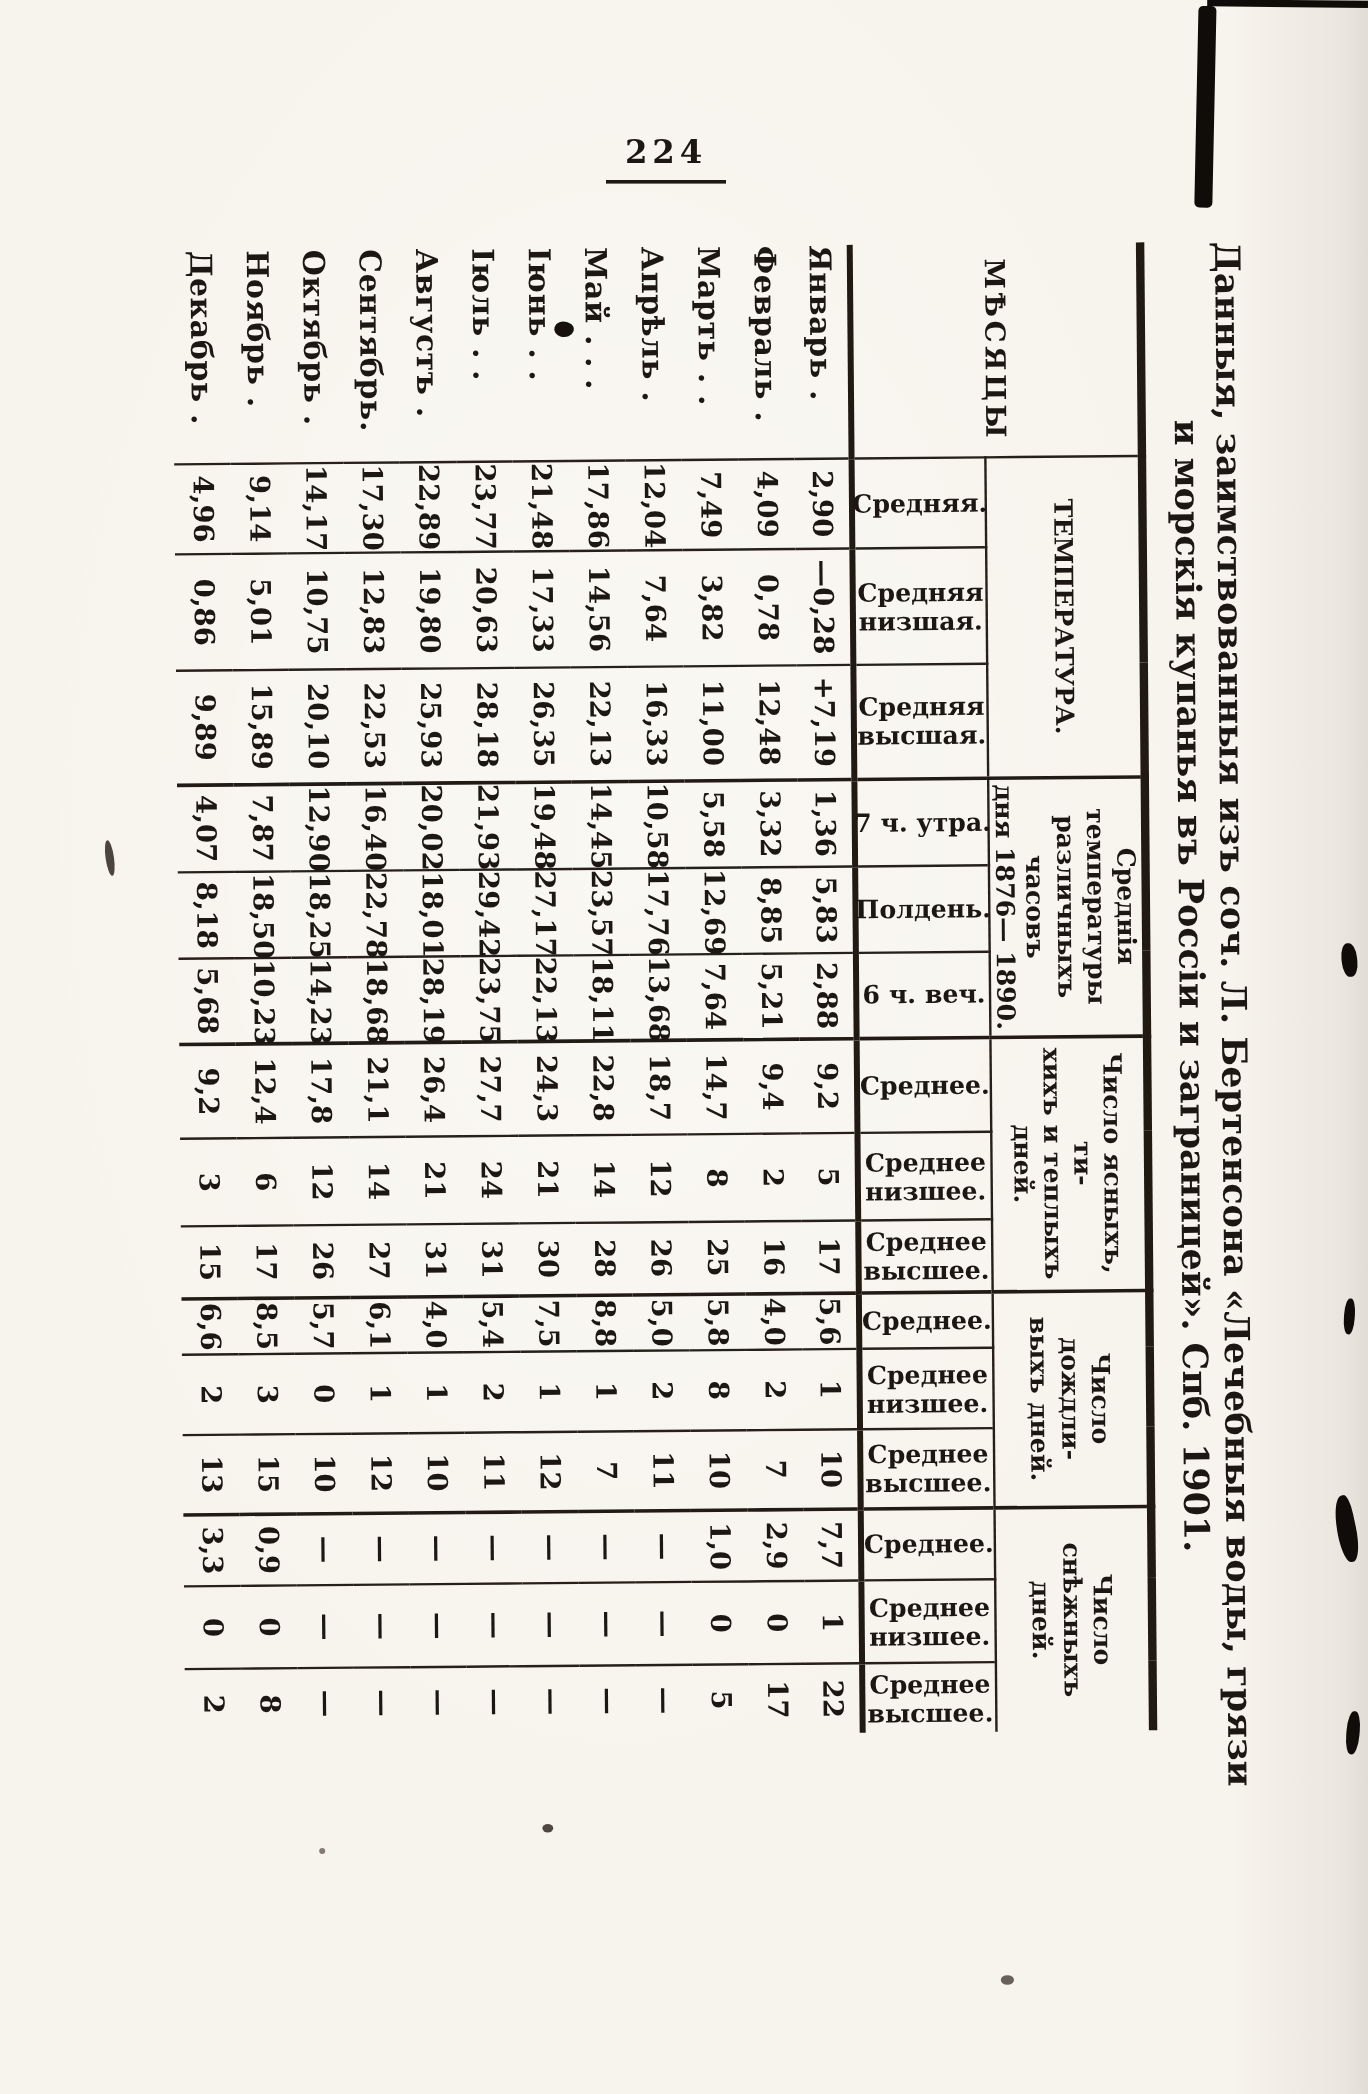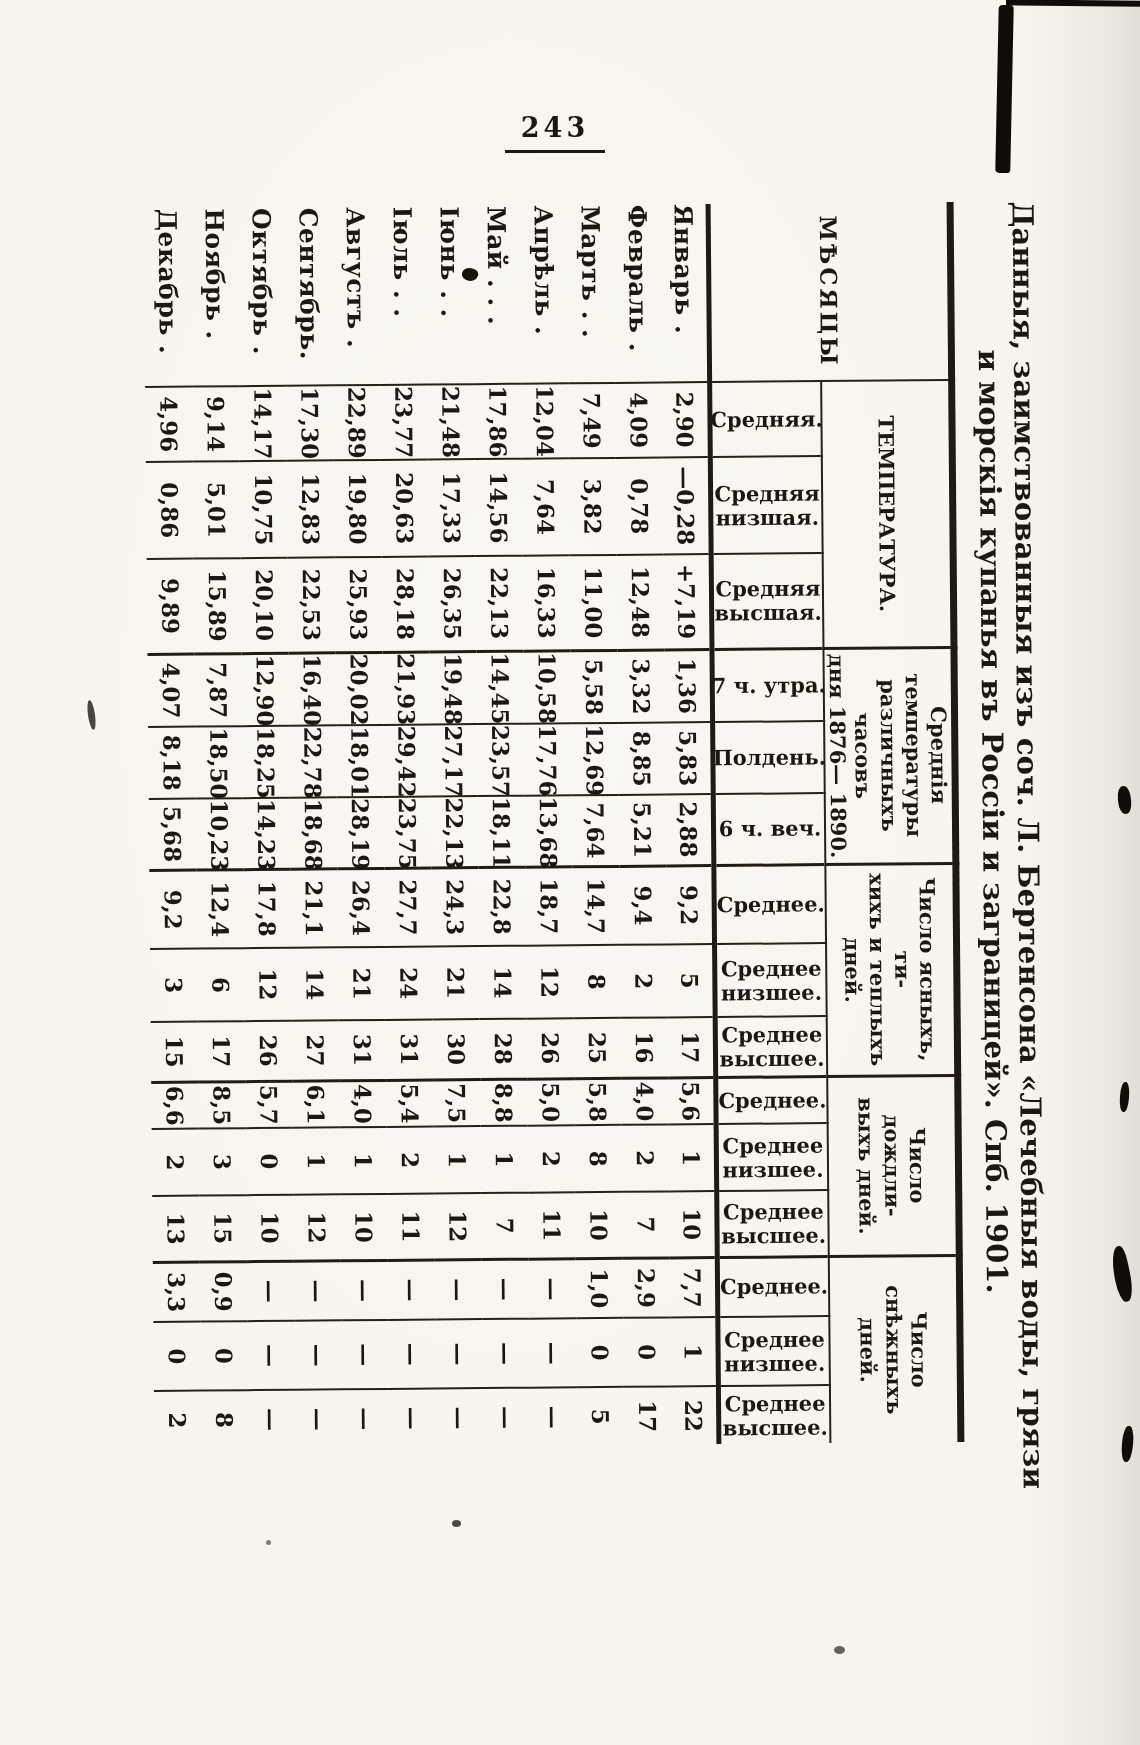--- a/index.html
+++ b/index.html
@@ -70,21 +70,21 @@
   #art-paren{ left:88px; top:700px; width:7px; height:30px; border-radius:50%; transform:rotate(-8deg); background:#2e2620; opacity:0.85;}
   #art-s1{ left:452px; top:1520px; width:9px; height:7px; border-radius:50%; background:#241d17; opacity:.8;}
   #art-s2{ left:834px; top:1646px; width:11px; height:8px; border-radius:50%; background:#2a221b; opacity:.7;}
   #art-s3{ left:266px; top:1540px; width:5px; height:5px; border-radius:50%; background:#332a22; opacity:.6;}
 </style>
 </head>
 <body>
 
 <div id="page">
 
-  <div id="pagenum">243</div>
+  <div id="pagenum">224</div>
 
   <div id="land">
     <div class="title-line" id="t1">Данныя, заимствованныя изъ соч. Л. Бертенсона «Лечебныя воды, грязи</div>
     <div class="title-line" id="t2">и морскія купанья въ Россіи и заграницей». Спб. 1901.</div>
     <table id="tbl">
       <colgroup>
           <col style="width: 178px;">
           <col style="width: 75px;">
           <col style="width: 97px;">
           <col style="width: 95px;">

